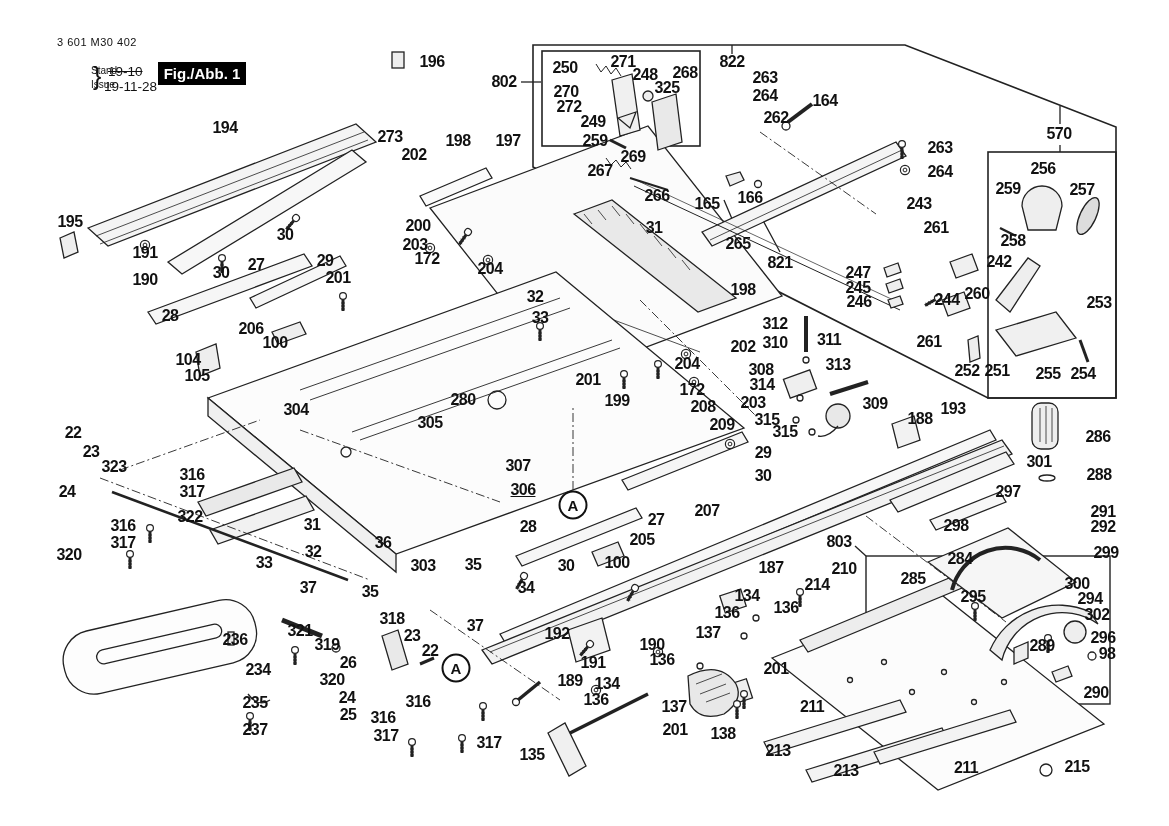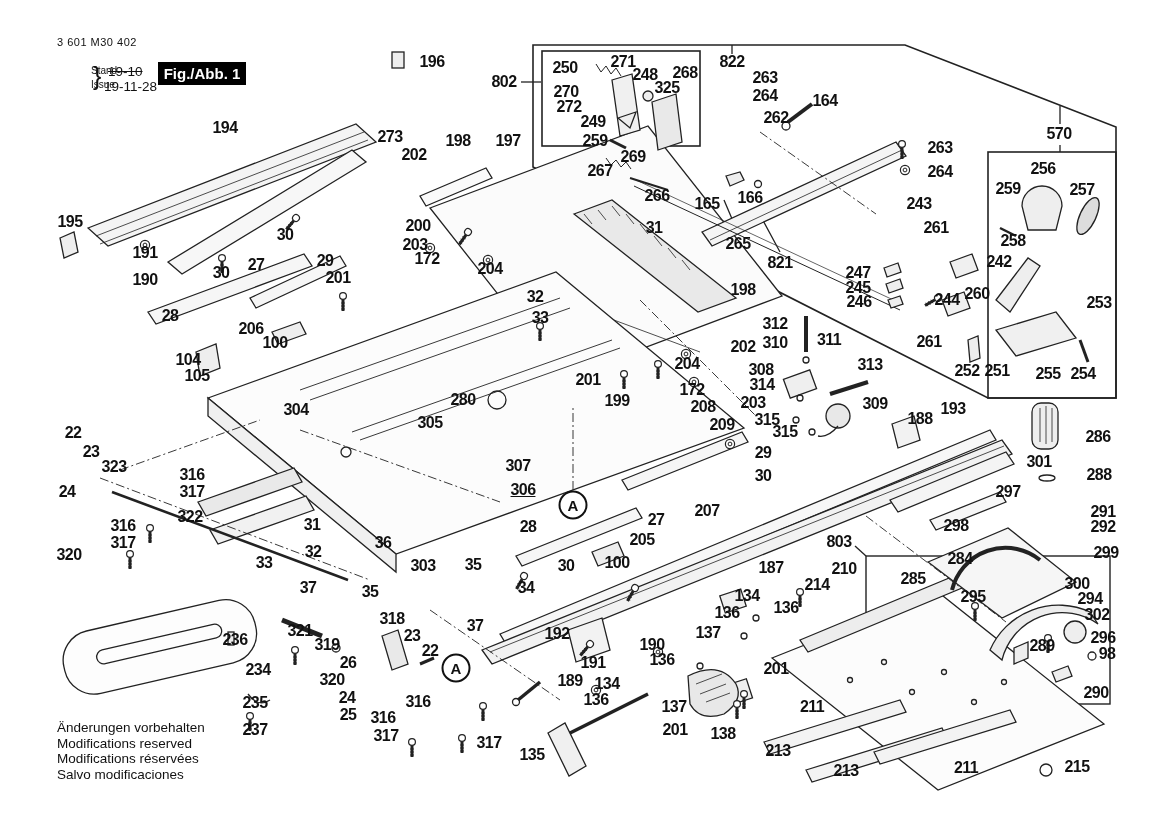--- a/index.html
+++ b/index.html
@@ -329,21 +329,21 @@
       <div class="plabel" style="left: 687px; top: 364px;">204</div>
       <div class="plabel" style="left: 692px; top: 390px;">172</div>
       <div class="plabel" style="left: 753px; top: 403px;">203</div>
       <div class="plabel" style="left: 703px; top: 407px;">208</div>
       <div class="plabel" style="left: 722px; top: 425px;">209</div>
       <div class="plabel" style="left: 775px; top: 324px;">312</div>
       <div class="plabel" style="left: 775px; top: 343px;">310</div>
       <div class="plabel" style="left: 829px; top: 340px;">311</div>
       <div class="plabel" style="left: 761px; top: 370px;">308</div>
       <div class="plabel" style="left: 762px; top: 385px;">314</div>
-      <div class="plabel" style="left: 870px; top: 365px;">313</div>
+      <div class="plabel" style="left: 838px; top: 365px;">313</div>
       <div class="plabel" style="left: 875px; top: 404px;">309</div>
       <div class="plabel" style="left: 767px; top: 420px;">315</div>
       <div class="plabel" style="left: 785px; top: 432px;">315</div>
       <div class="plabel" style="left: 920px; top: 419px;">188</div>
       <div class="plabel" style="left: 953px; top: 409px;">193</div>
       <div class="plabel" style="left: 763px; top: 453px;">29</div>
       <div class="plabel" style="left: 763px; top: 476px;">30</div>
       <div class="plabel" style="left: 656px; top: 520px;">27</div>
       <div class="plabel" style="left: 707px; top: 511px;">207</div>
       <div class="plabel" style="left: 642px; top: 540px;">205</div>
@@ -427,19 +427,13 @@
       <div class="plabel" style="left: 1008px; top: 492px;">297</div>
       <div class="plabel" style="left: 956px; top: 526px;">298</div>
       <div class="plabel" style="left: 1103px; top: 512px;">291</div>
       <div class="plabel" style="left: 1103px; top: 527px;">292</div>
       <div class="plabel" style="left: 960px; top: 559px;">284</div>
       <div class="plabel" style="left: 1106px; top: 553px;">299</div>
       <div class="acircle" style="left: 573px; top: 505px;">A</div>
       <div class="acircle" style="left: 456px; top: 668px;">A</div>
     </div>
 
-  <div id="footer">
-      <div>Änderungen vorbehalten</div>
-      <div>Modifications reserved</div>
-      <div>Modifications réservées</div>
-      <div>Salvo modificaciones</div>
-    </div>
 </div>
 
 </body></html>

